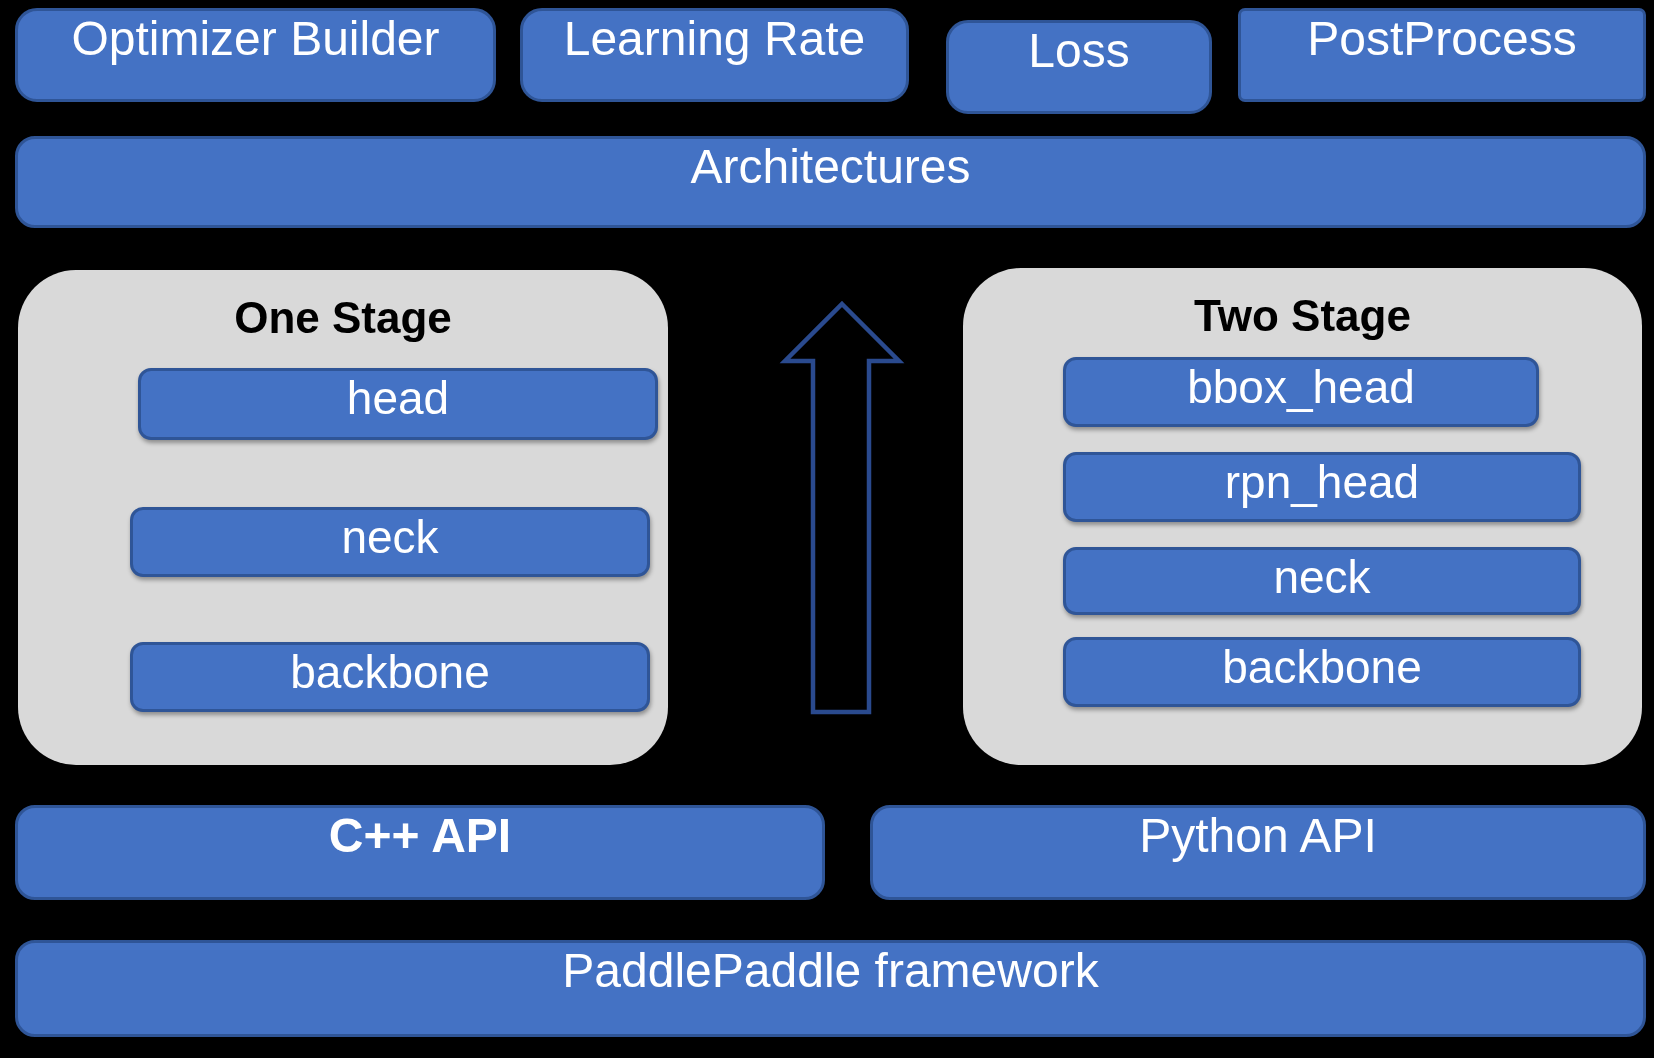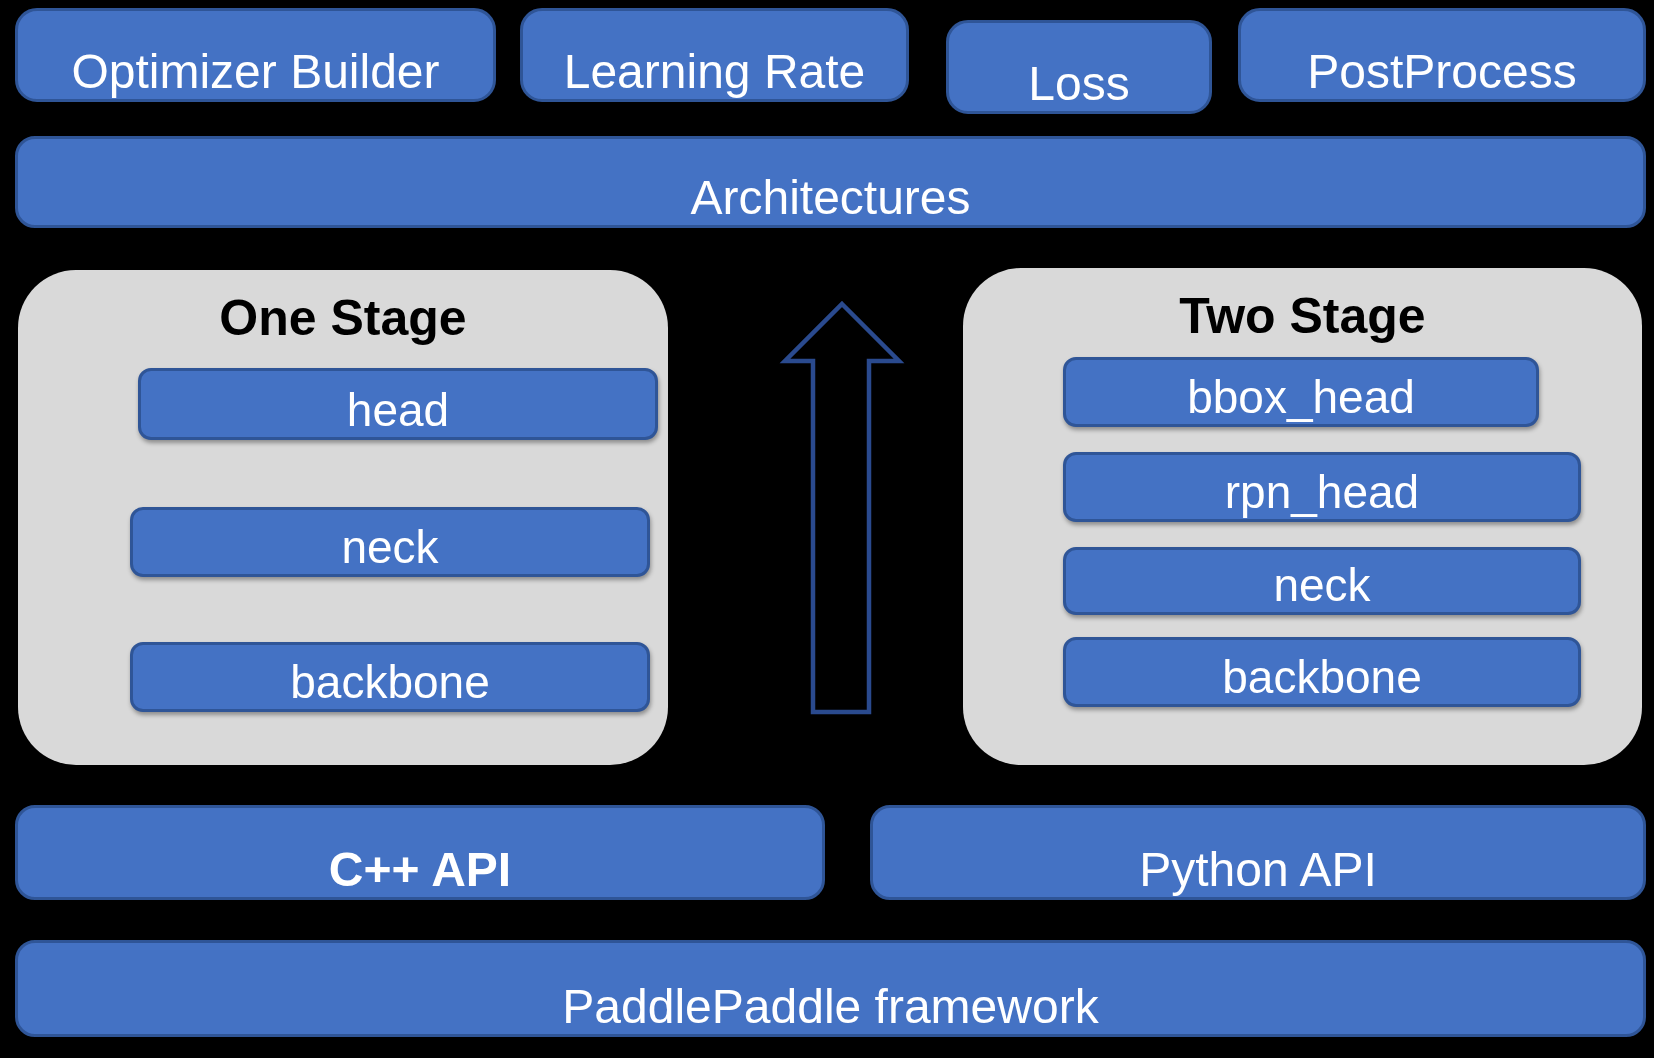--- a/index.html
+++ b/index.html
@@ -14,21 +14,21 @@
     background: var(--background, #000000);
     overflow: hidden;
     font-family: "Liberation Sans", sans-serif;
   }
   .bluebox {
     position: absolute;
     background: var(--box-fill, #4472c4);
     border: 3px solid var(--box-border, #2f5597);
     box-sizing: border-box;
     display: flex;
-    align-items: flex-end;
+    align-items: flex-start;
     justify-content: center;
     color: var(--text-light, #ffffff);
     box-shadow: 2px 4px 5px rgba(0,0,0,0.45);
   }
   .toprow {
     border-radius: 22px;
     font-size: 48px;
   }
   .widebar {
     border-radius: 20px;
@@ -43,21 +43,21 @@
   .panel-title {
     position: absolute;
     left: 0;
     right: 0;
     top: 18px;
     height: 60px;
     display: flex;
     align-items: center;
     justify-content: center;
     color: var(--text-dark, #000000);
-    font-size: 50px;
+    font-size: 44px;
     font-weight: 700;
   }
   .innerbar {
     border-radius: 13px;
     font-size: 46px;
     box-shadow: 1px 3px 4px rgba(0,0,0,0.35);
   }
   .apibar {
     border-radius: 20px;
     font-size: 48px;
@@ -77,21 +77,21 @@
 
   <div class="bluebox toprow" style="left:15px; top:8px; width:481px; height:94px;">
     <span>Optimizer Builder</span>
   </div>
   <div class="bluebox toprow" style="left:520px; top:8px; width:389px; height:94px;">
     <span>Learning Rate</span>
   </div>
   <div class="bluebox toprow" style="left:946px; top:8px; width:266px; height:94px;margin-top:12px;">
     <span>Loss</span>
   </div>
-  <div class="bluebox toprow" style="left:1238px; top:8px; width:408px; height:94px;">
+  <div class="bluebox toprow" style="left:1238px; top:8px; width:408px; height:94px;border-radius:7px;">
     <span>PostProcess</span>
   </div>
 
   <div class="bluebox widebar" style="left:15px; top:136px; width:1631px; height:92px;">
     <span>Architectures</span>
   </div>
 
   <div class="panel" style="left:18px; top:270px; width:650px; height:495px;">
     <div class="panel-title">One Stage</div>
     <div class="bluebox innerbar" style="left:120px; top:98px; width:520px; height:72px;">

